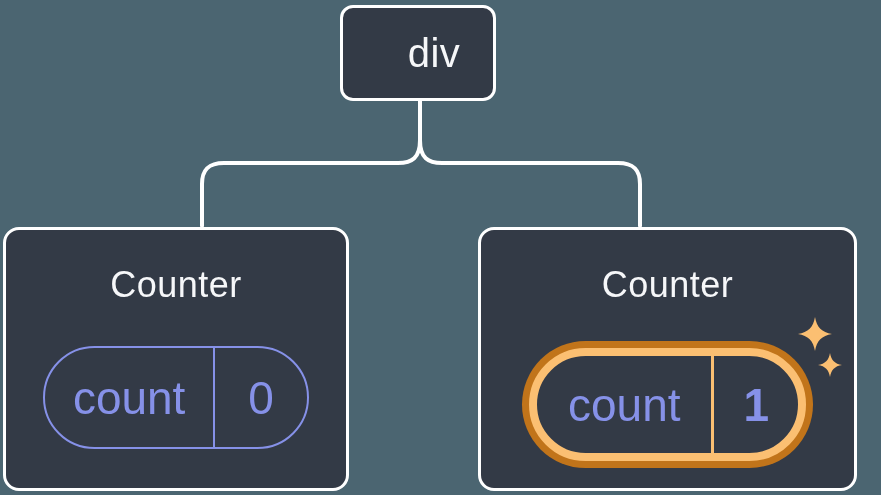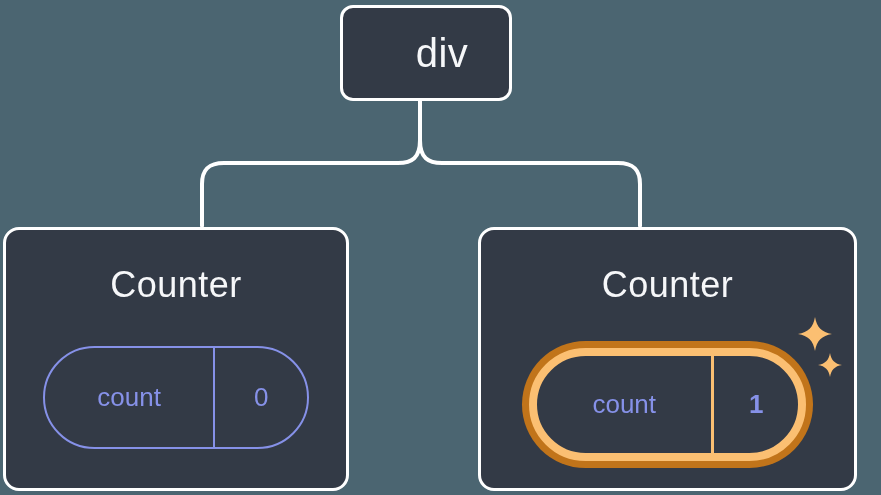--- a/index.html
+++ b/index.html
@@ -10,39 +10,39 @@
     --accent-purple:#8691e8;
     --highlight-orange-dark:#c1741a;
     --highlight-orange-light:#fbbf72;
   }
   *{margin:0;padding:0;box-sizing:border-box;}
   html,body{width:881px;height:495px;overflow:hidden;}
   body{font-family:"Liberation Sans", sans-serif;background:var(--canvas-bg);}
   .stage{position:relative;width:881px;height:495px;background:var(--canvas-bg);}
   .connector{position:absolute;left:0;top:0;width:881px;height:495px;pointer-events:none;}
   .node-root{
-    position:absolute;left:340px;top:5px;width:172px;height:96px;
+    position:absolute;left:340px;top:5px;width:156px;height:96px;
     background:var(--node-bg);border:3px solid var(--node-border);border-radius:13px;
     display:flex;align-items:center;justify-content:center;padding-left:32px;
   }
   .node-root .label{color:var(--text-primary);font-size:40px;font-weight:400;letter-spacing:0.5px;}
   .card{
     position:absolute;top:227px;height:264px;
     background:var(--node-bg);border:3px solid var(--node-border);border-radius:16px;
     display:flex;flex-direction:column;align-items:center;
   }
   .card--left{left:3px;width:346px;}
   .card--right{left:478px;width:379px;}
   .card .title{margin-top:32px;color:var(--text-primary);font-size:36px;font-weight:500;line-height:46px;letter-spacing:0.5px;}
   .pill{
     margin-top:38px;width:266px;height:103px;
     border:2px solid var(--accent-purple);border-radius:999px;
     display:flex;align-items:stretch;overflow:hidden;
   }
-  .pill .cell{display:flex;align-items:center;justify-content:center;color:var(--accent-purple);font-size:26px;}
+  .pill .cell{display:flex;align-items:center;justify-content:center;color:var(--accent-purple);font-size:46px;}
   .pill .cell--key{flex:0 0 65%;border-right:2px solid var(--accent-purple);}
   .pill .cell--value{flex:1 1 auto;}
   .pill--highlight{
     margin-top:40px;width:277px;height:113px;
     border:8px solid var(--highlight-orange-light);
     box-shadow:0 0 0 7px var(--highlight-orange-dark);
     border-radius:999px;background:var(--node-bg);
   }
   .pill--highlight .cell--key{flex:0 0 68%;border-right:3px solid var(--highlight-orange-light);}
   .pill--highlight .cell--value{font-weight:700;}

